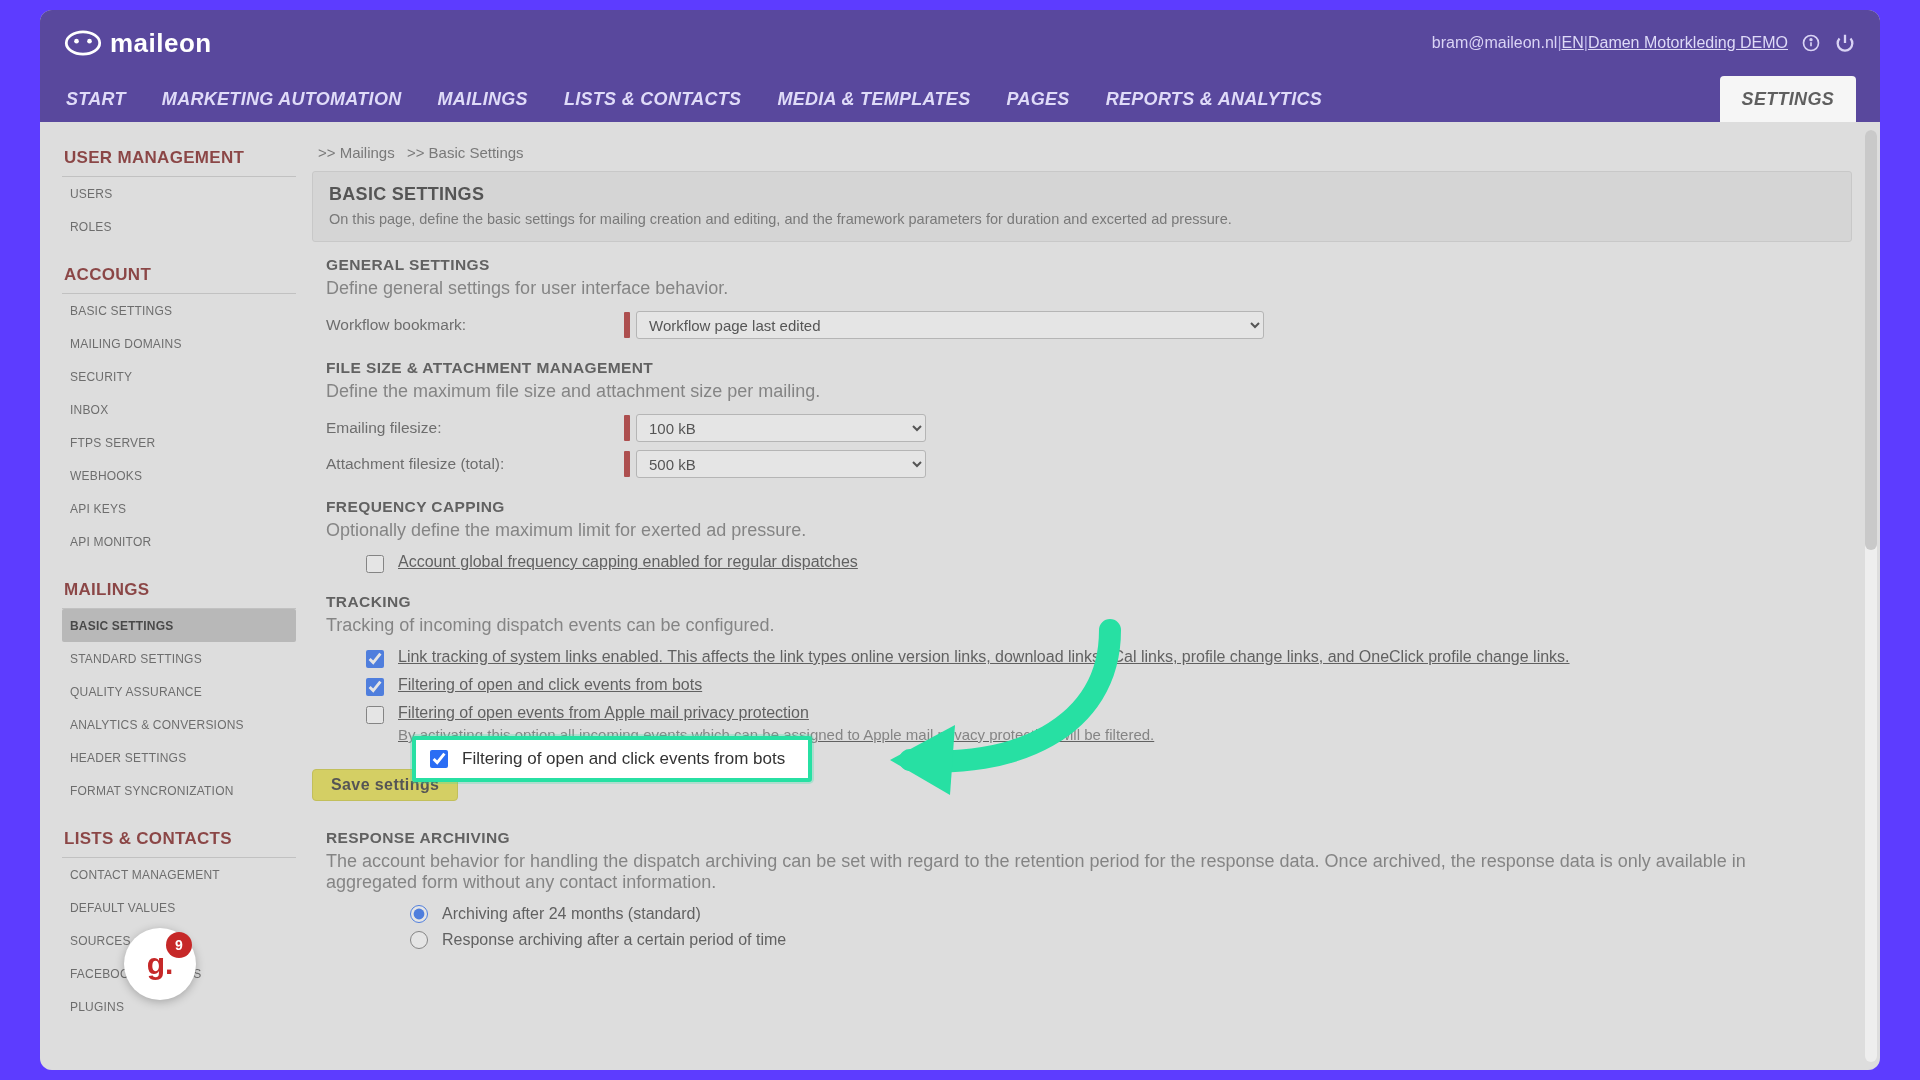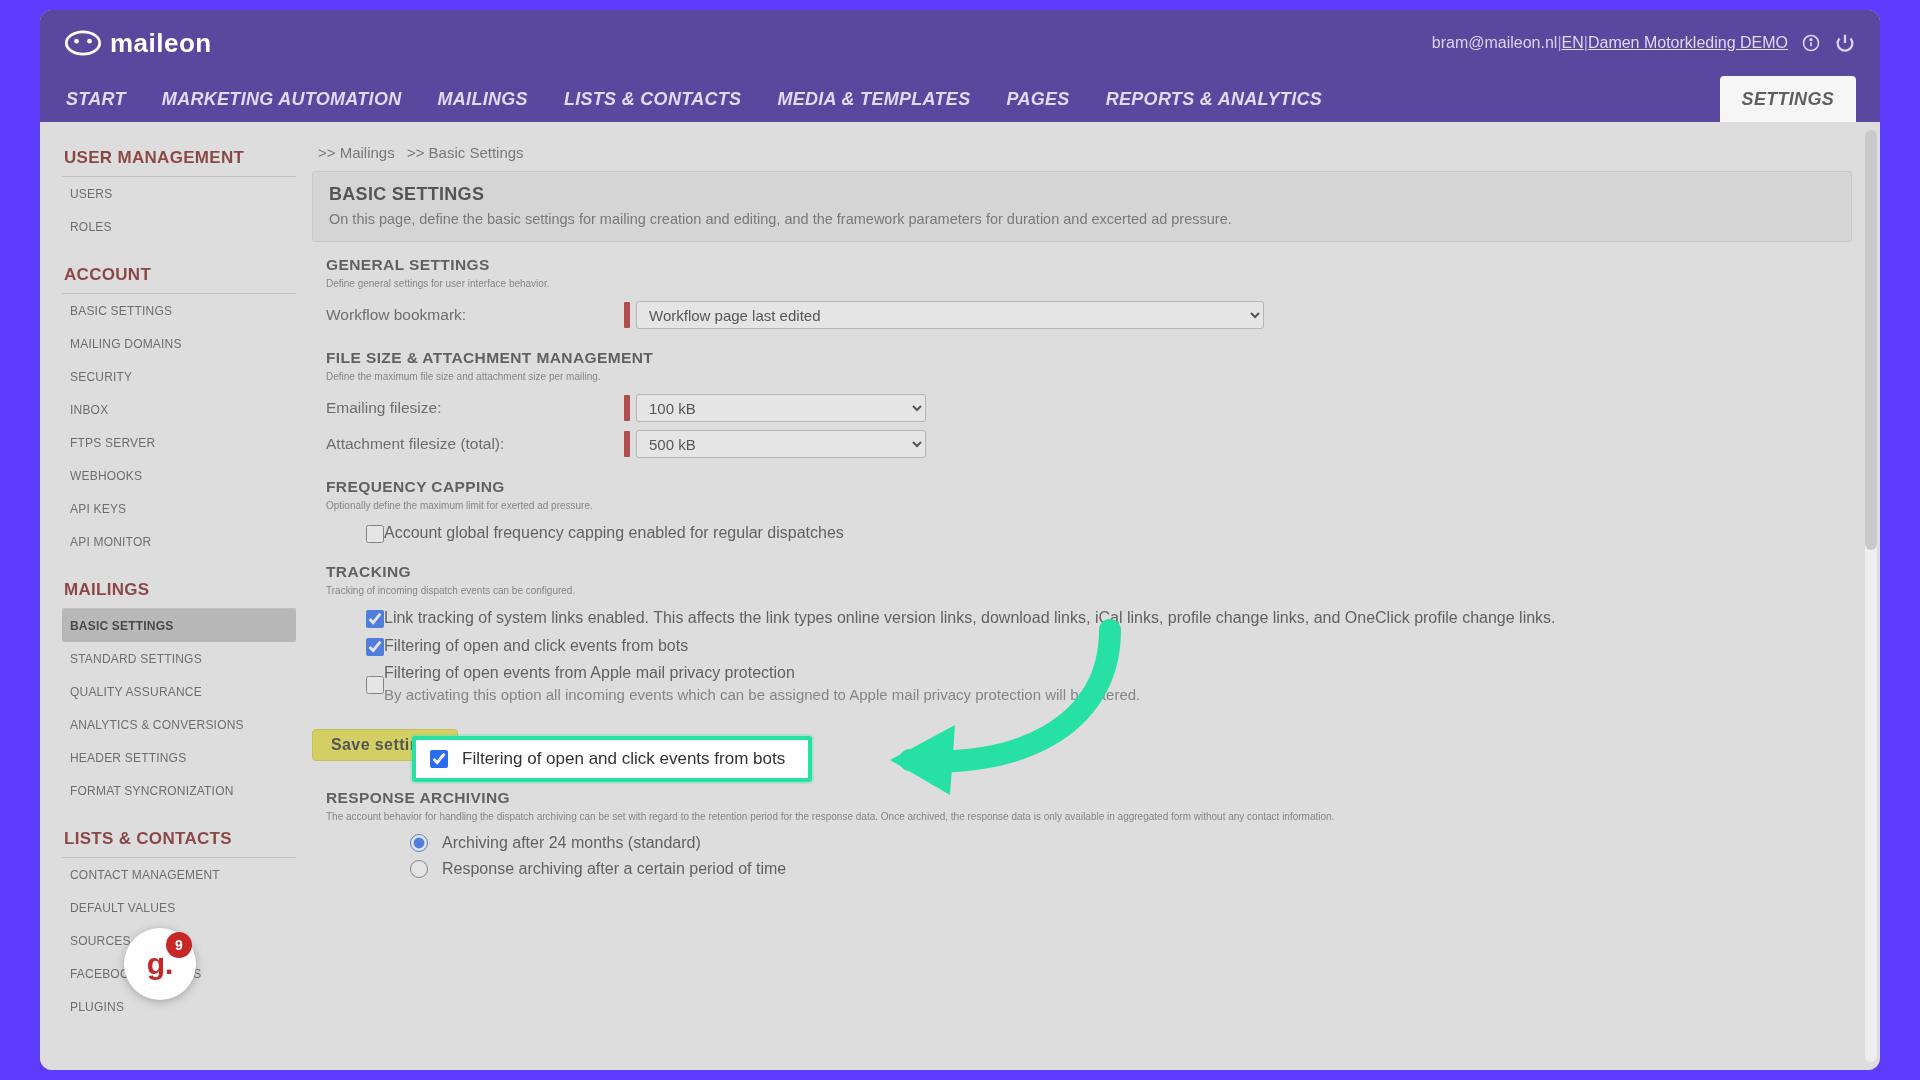--- a/index.html
+++ b/index.html
@@ -93,35 +93,35 @@
     border:1px solid #d7d7d7;
     border-radius:3px;
     padding:12px 16px 14px 16px;
     margin-bottom:14px;
   }
   .panel-header h1 { font-size:18px; font-weight:800; color:#333; letter-spacing:.3px; margin-bottom:6px;}
   .panel-header p { font-size:14.5px; color:#666; }
 
   .section { margin: 10px 0 20px 14px; }
   .section h2 { font-size:15.5px; font-weight:800; color:#444; letter-spacing:.4px; margin-bottom:4px; }
-  .section p.desc { font-size:10px; color:#777; margin-bottom:12px; }
+  .section p.desc { font-size:18px; color:#777; margin-bottom:12px; }
 
   .field-row { display:flex; align-items:center; gap:18px; margin:8px 0;}
   .field-row label { width: 280px; color:#555; font-size:15.5px; }
   .select-wrap { display:flex; align-items:center; }
   .select-wrap .bar { width:6px; height:26px; background:#b02a2a; margin-right:6px; border-radius:1px;}
   select {
     height:28px; font-size:15px; color:#333; background:#fff;
     border:1px solid #bbb; border-radius:3px; padding:2px 26px 2px 8px;
     appearance: menulist;
   }
   select.wide { width: 628px; }
   select.narrow { width: 290px; }
 
-  .chk-row { display:flex; align-items:center; gap:0; margin:8px 0 8px 40px; font-size:16px; color:#444;}
+  .chk-row { display:flex; align-items:flex-start; gap:14px; margin:8px 0 8px 40px; font-size:16px; color:#444;text-decoration:underline;}
   .chk-row input[type=checkbox]{ width:18px; height:18px; accent-color:#2a6df4; margin-top:2px;}
   .chk-row .sub { display:block; color:#777; font-size:15px; margin-top:4px; }
 
   .radio-row { display:flex; align-items:center; gap:14px; margin:8px 0 8px 40px; font-size:16px; color:#444;padding-left:44px;}
   .radio-row input[type=radio]{ width:18px; height:18px; accent-color:#2a6df4;}
 
   .save-btn {
     display:inline-block; margin: 6px 0 18px 0;
     background:#e8e048; color:#333; font-weight:700; font-size:16px;
     border:1px solid #cfca3b; border-radius:4px; padding:6px 18px;

